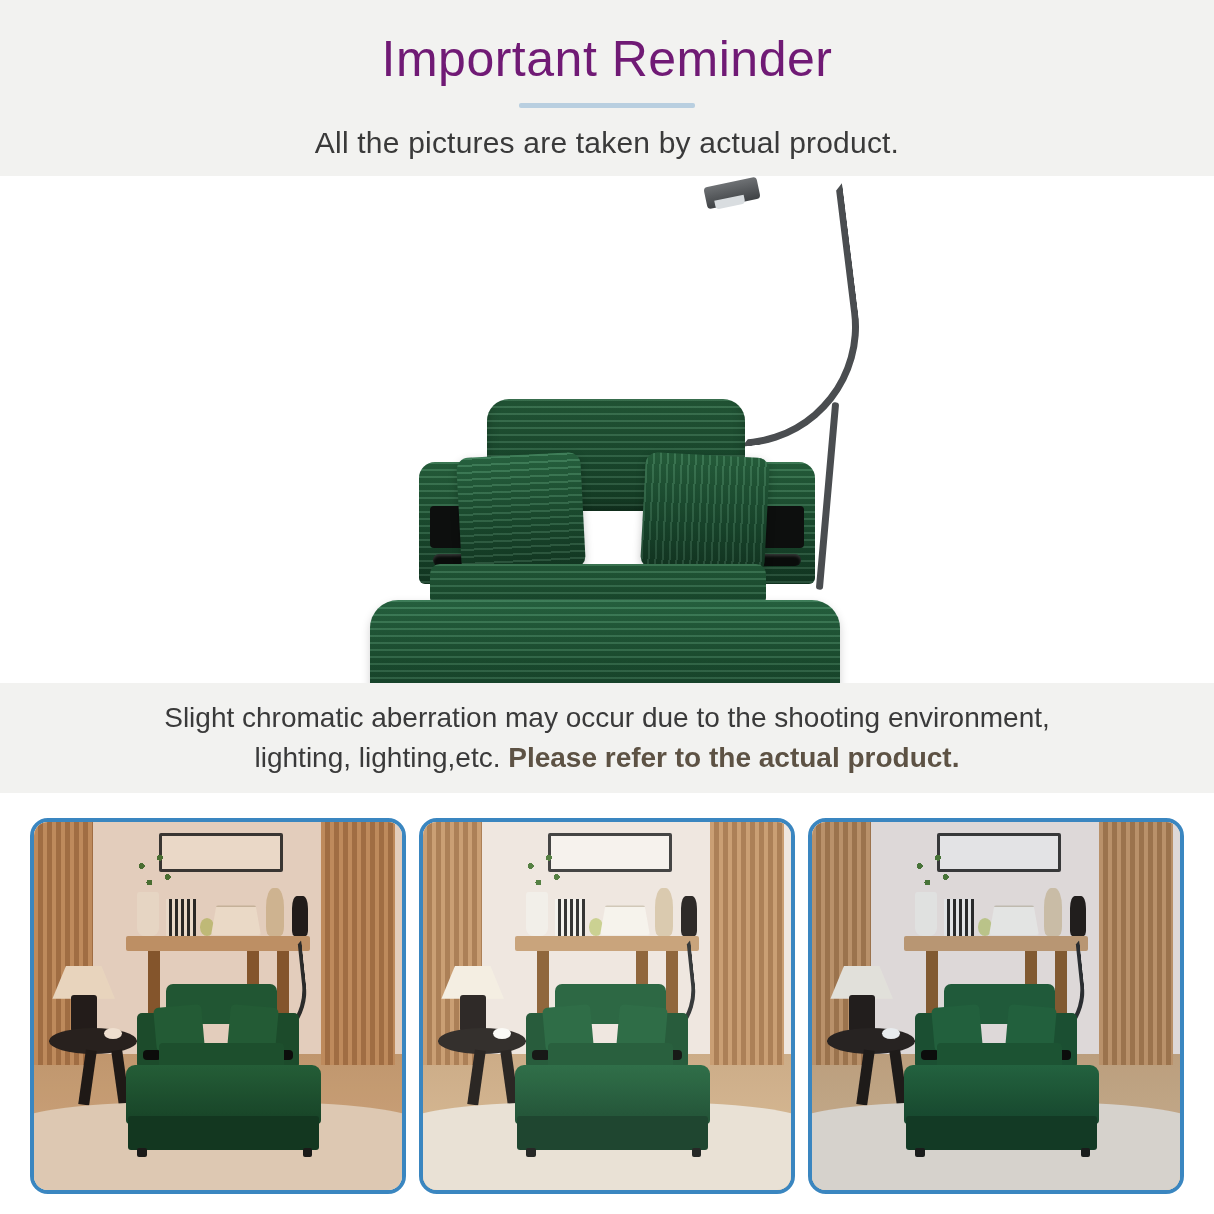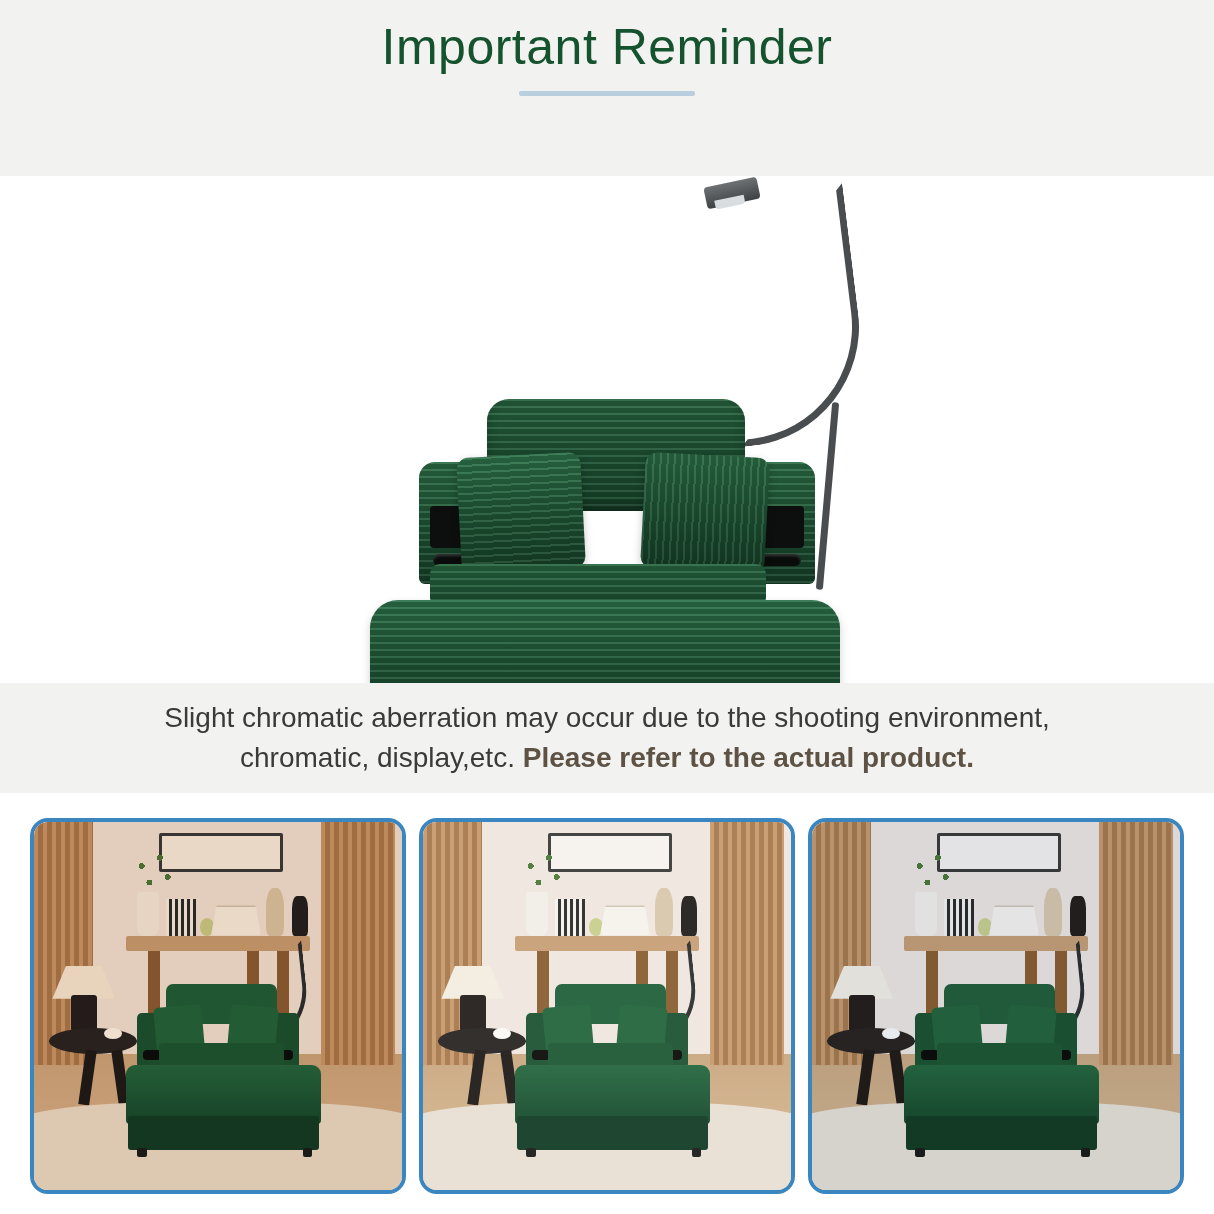--- a/index.html
+++ b/index.html
@@ -11,25 +11,25 @@
   }
   .page{position:relative;width:1214px;height:1214px;background:#fff;}
 
   
   .header-band{
     position:absolute;left:0;top:0;width:1214px;height:176px;
     background:#f2f2f0;
     display:flex;flex-direction:column;align-items:center;
   }
   .title{
-    margin-top:18px;
+    margin-top:30px;
     font-size:50px;
     font-weight:400;
     letter-spacing:.5px;
-    color:#14532d;
+    color:#701a75;
     line-height:1.18;
   }
   .title-rule{
     margin-top:14px;
     width:176px;height:5px;border-radius:2px;
     background:#b9cfe0;
   }
   .subtitle{
     margin-top:18px;
     font-size:30px;
@@ -243,20 +243,21 @@
   .tone-cool{position:absolute;inset:0;background:rgba(120,150,190,.14);mix-blend-mode:multiply;}
 </style>
 </head>
 <body>
 
 <div class="page">
 
   <div class="header-band">
     <div class="title">Important Reminder</div>
     <div class="title-rule"></div>
+    <div class="subtitle">All the pictures are taken by actual product.</div>
   </div>
 
   <div class="hero">
     <div class="hero-stage">
 
       <div class="lamp-head"></div>
       <div class="lamp-arm"></div>
       <div class="lamp-stem"></div>
 
       <div class="back-cushion">
@@ -286,21 +287,21 @@
       </div>
       <div class="chaise-top">
         <div class="rib"></div>
       </div>
 
     </div>
   </div>
 
   <div class="caption-band">
     <div class="caption-line">Slight chromatic aberration may occur due to the shooting environment,</div>
-    <div class="caption-line"><span>chromatic, display,etc. </span><span class="caption-strong">Please refer to the actual product.</span></div>
+    <div class="caption-line"><span>lighting, lighting,etc. </span><span class="caption-strong">Please refer to the actual product.</span></div>
   </div>
 
   <div class="thumbs">
 
     <div class="thumb">
       <div class="scene">
         <div class="wall"></div>
         <div class="floor"></div>
         <div class="curtain l"></div>
         <div class="curtain r"></div>

